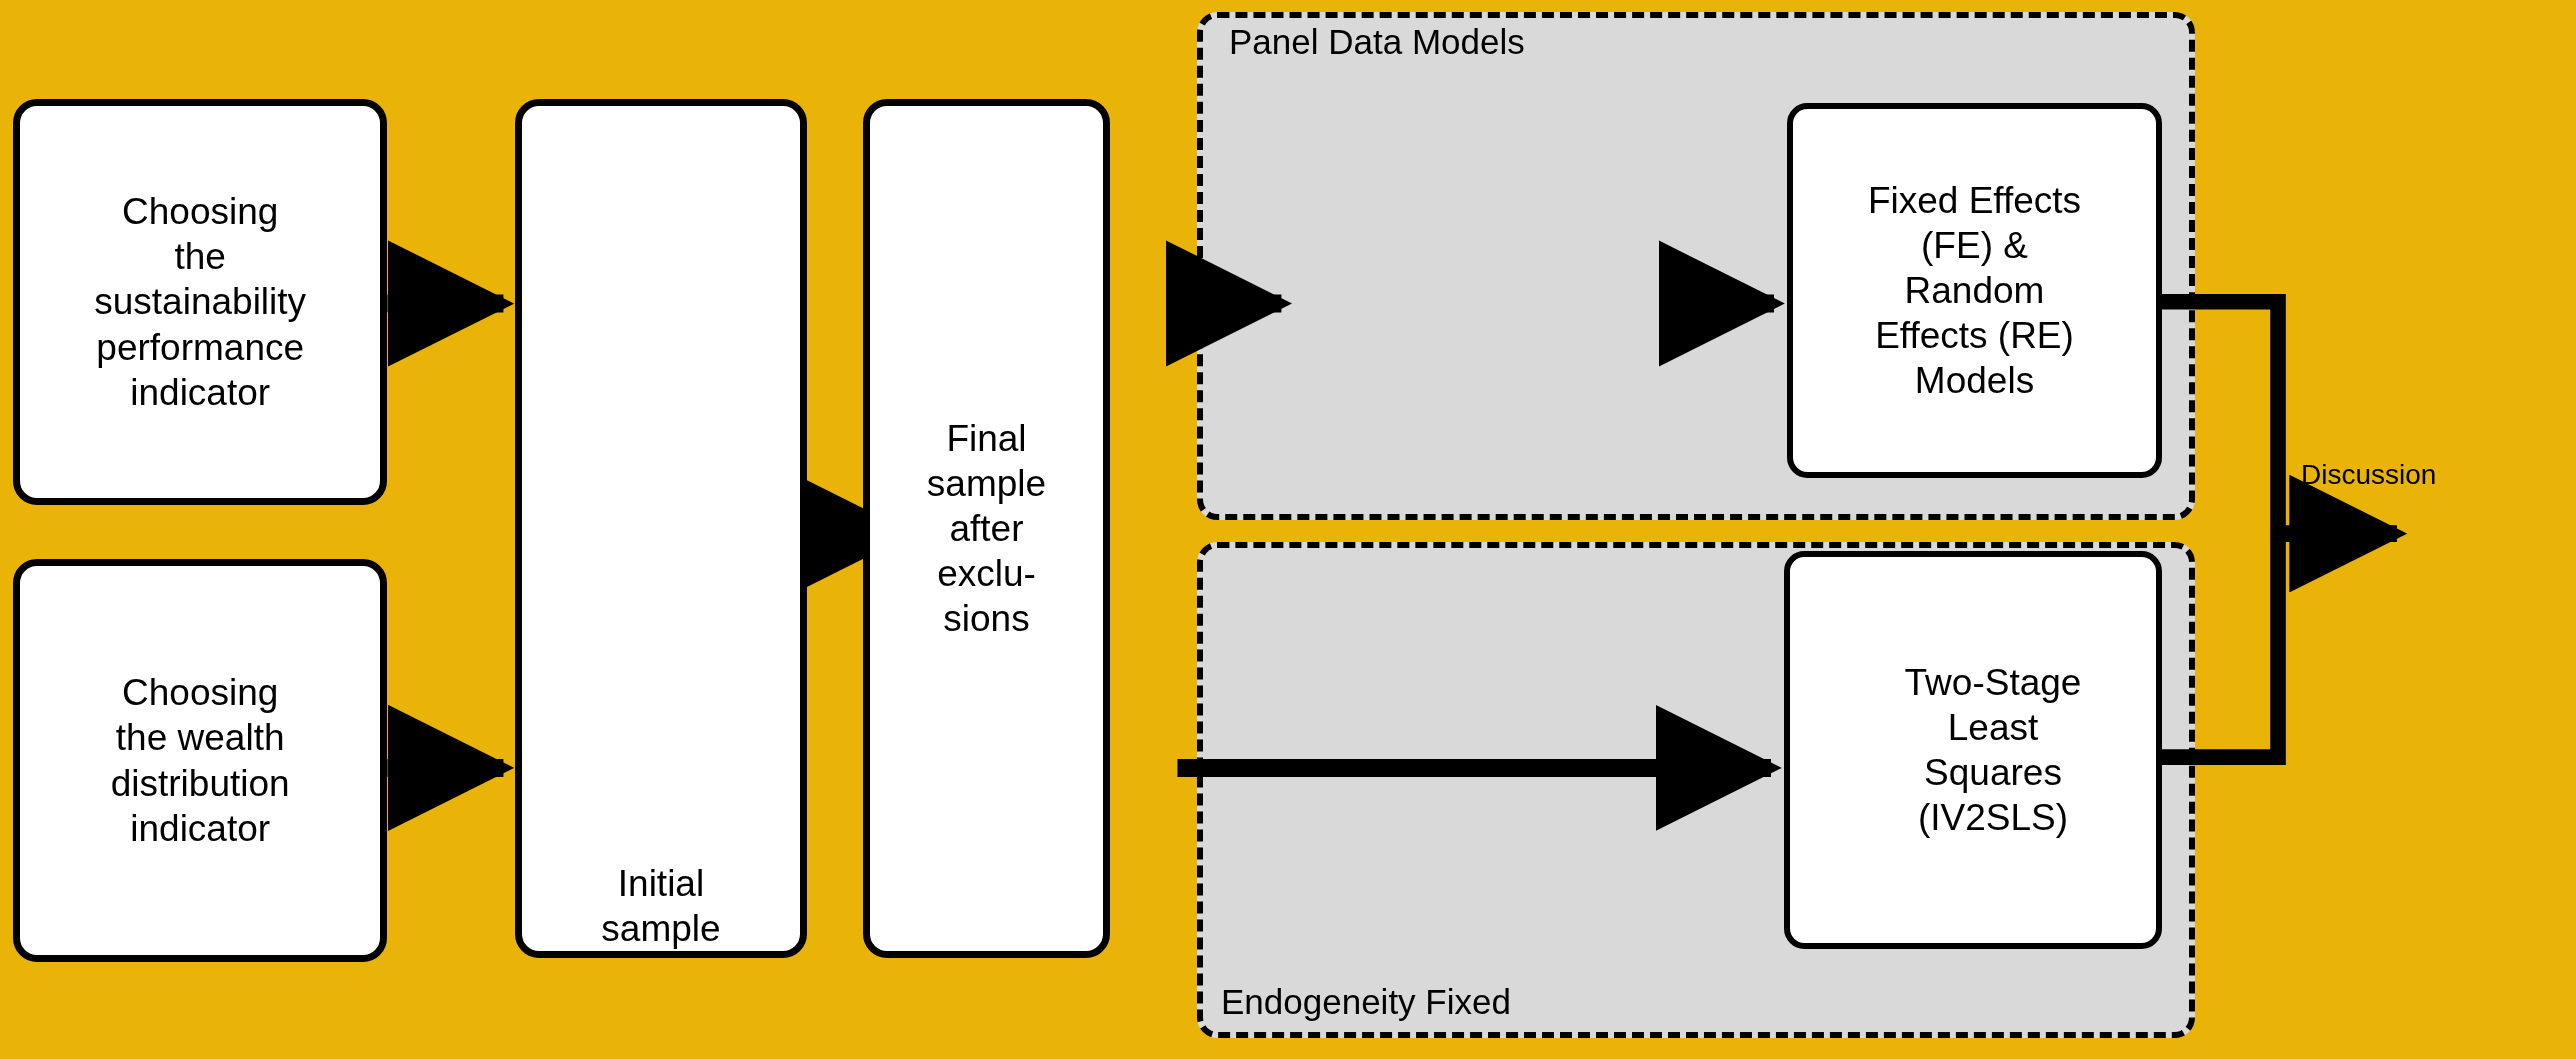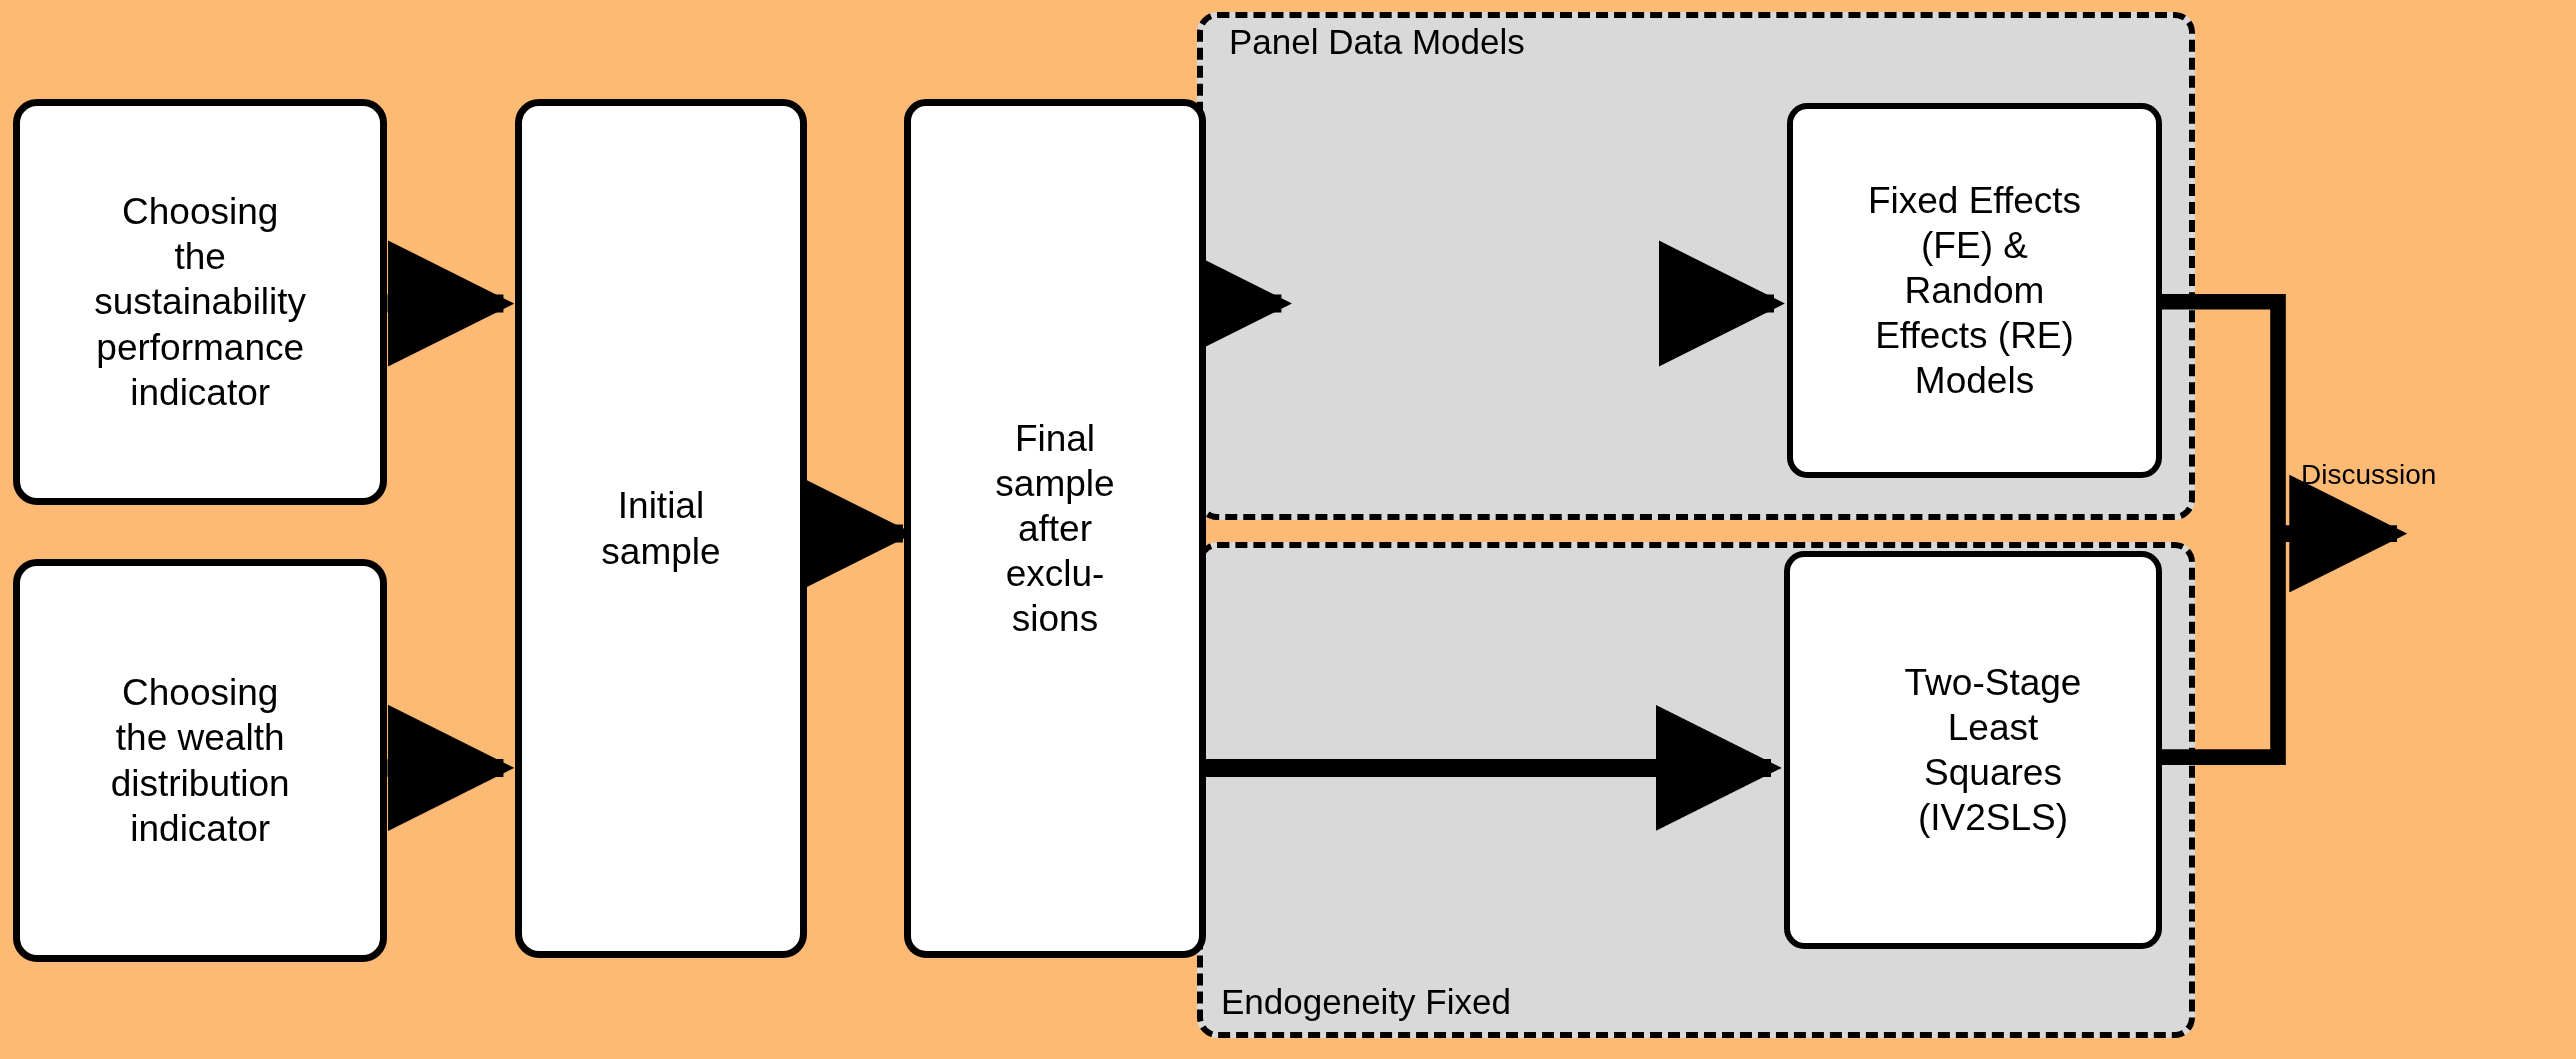--- a/index.html
+++ b/index.html
@@ -8,21 +8,21 @@
     padding: 0;
     background: #ffffff;
   }
   body {
     font-family: "Liberation Sans", sans-serif;
   }
   #canvas {
     position: relative;
     width: 2576px;
     height: 1060px;
-    background: #fdba74;
+    background: #eab308;
     overflow: hidden;
   }
   #flow-svg {
     position: absolute;
     left: 0;
     top: 0;
     width: 2576px;
     height: 1060px;
   }
   
@@ -121,26 +121,26 @@
 indicator</span>
   </div>
 
   <div class="node" style="left:13.2px; top:559px; width:374px; height:403px;">
     <span class="node-label">Choosing
 the wealth
 distribution
 indicator</span>
   </div>
 
-  <div class="node" style="left:515px; top:99px; width:292px; height:859px;">
+  <div class="node" style="left:515px; top:99px; width:292px; height:859px;align-items:flex-end;">
     <span class="node-label">Initial
 sample</span>
   </div>
 
-  <div class="node" style="left:904px; top:99px; width:302px; height:859px;border-radius:22px;">
+  <div class="node" style="left:863px; top:99px; width:247px; height:859px;">
     <span class="node-label">Final
 sample
 after
 exclu-
 sions</span>
   </div>
 
 
   <div class="node node-inner" style="left:1787px; top:103px; width:375px; height:375px;">
     <span class="node-label">Fixed Effects

